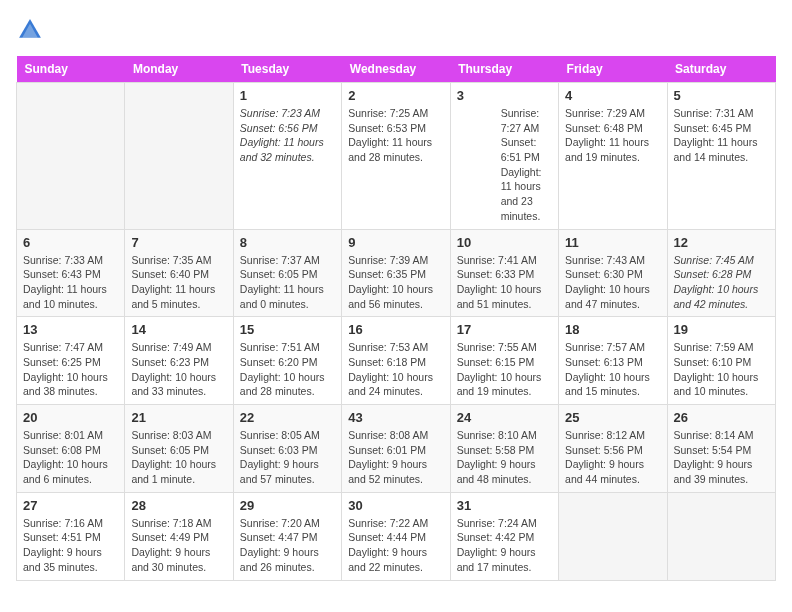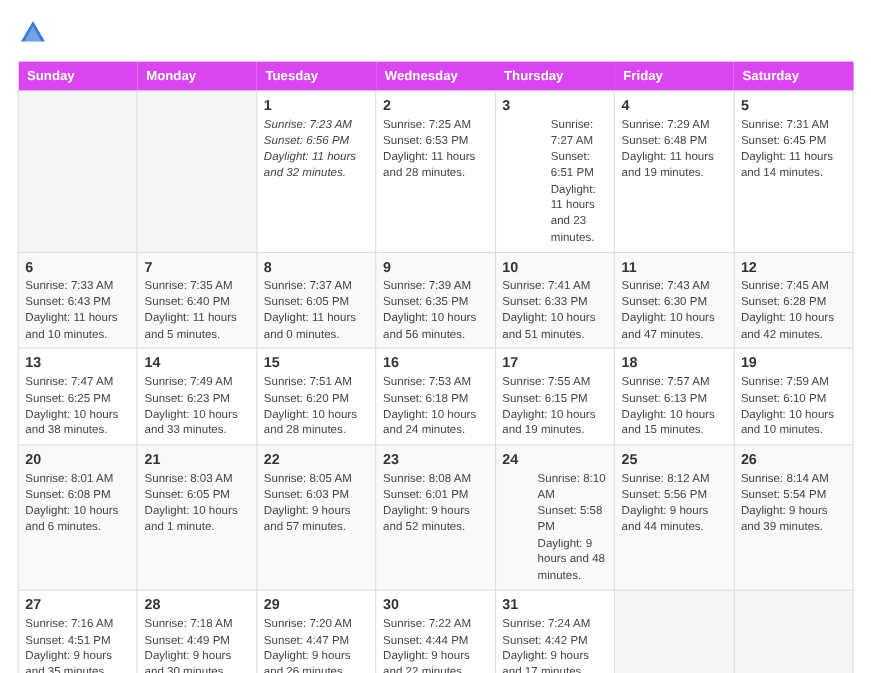--- a/index.html
+++ b/index.html
@@ -186,21 +186,21 @@
 Daylight: 10 hours and 51 minutes.</div>
         </td>
         <td>
           <div class="day-number">11</div>
           <div class="day-info" style="white-space: pre-line;">Sunrise: 7:43 AM
 Sunset: 6:30 PM
 Daylight: 10 hours and 47 minutes.</div>
         </td>
         <td>
           <div class="day-number">12</div>
-          <div class="day-info" style="white-space: pre-line;">Sunrise: 7:45 AM
+          <div class="day-info" style="white-space: pre-line; font-style: italic;">Sunrise: 7:45 AM
 Sunset: 6:28 PM
 Daylight: 10 hours and 42 minutes.</div>
         </td>
       </tr>
       <tr>
         <td>
           <div class="day-number">13</div>
           <div class="day-info" style="white-space: pre-line;">Sunrise: 7:47 AM
 Sunset: 6:25 PM
 Daylight: 10 hours and 38 minutes.</div>
@@ -255,28 +255,28 @@
 Sunset: 6:05 PM
 Daylight: 10 hours and 1 minute.</div>
         </td>
         <td>
           <div class="day-number">22</div>
           <div class="day-info" style="white-space: pre-line;">Sunrise: 8:05 AM
 Sunset: 6:03 PM
 Daylight: 9 hours and 57 minutes.</div>
         </td>
         <td>
-          <div class="day-number">23</div>
+          <div class="day-number">43</div>
           <div class="day-info" style="white-space: pre-line;">Sunrise: 8:08 AM
 Sunset: 6:01 PM
 Daylight: 9 hours and 52 minutes.</div>
         </td>
         <td>
           <div class="day-number">24</div>
-          <div class="day-info" style="white-space: pre-line; margin-left: 32px;">Sunrise: 8:10 AM
+          <div class="day-info" style="white-space: pre-line;">Sunrise: 8:10 AM
 Sunset: 5:58 PM
 Daylight: 9 hours and 48 minutes.</div>
         </td>
         <td>
           <div class="day-number">25</div>
           <div class="day-info" style="white-space: pre-line;">Sunrise: 8:12 AM
 Sunset: 5:56 PM
 Daylight: 9 hours and 44 minutes.</div>
         </td>
         <td>

